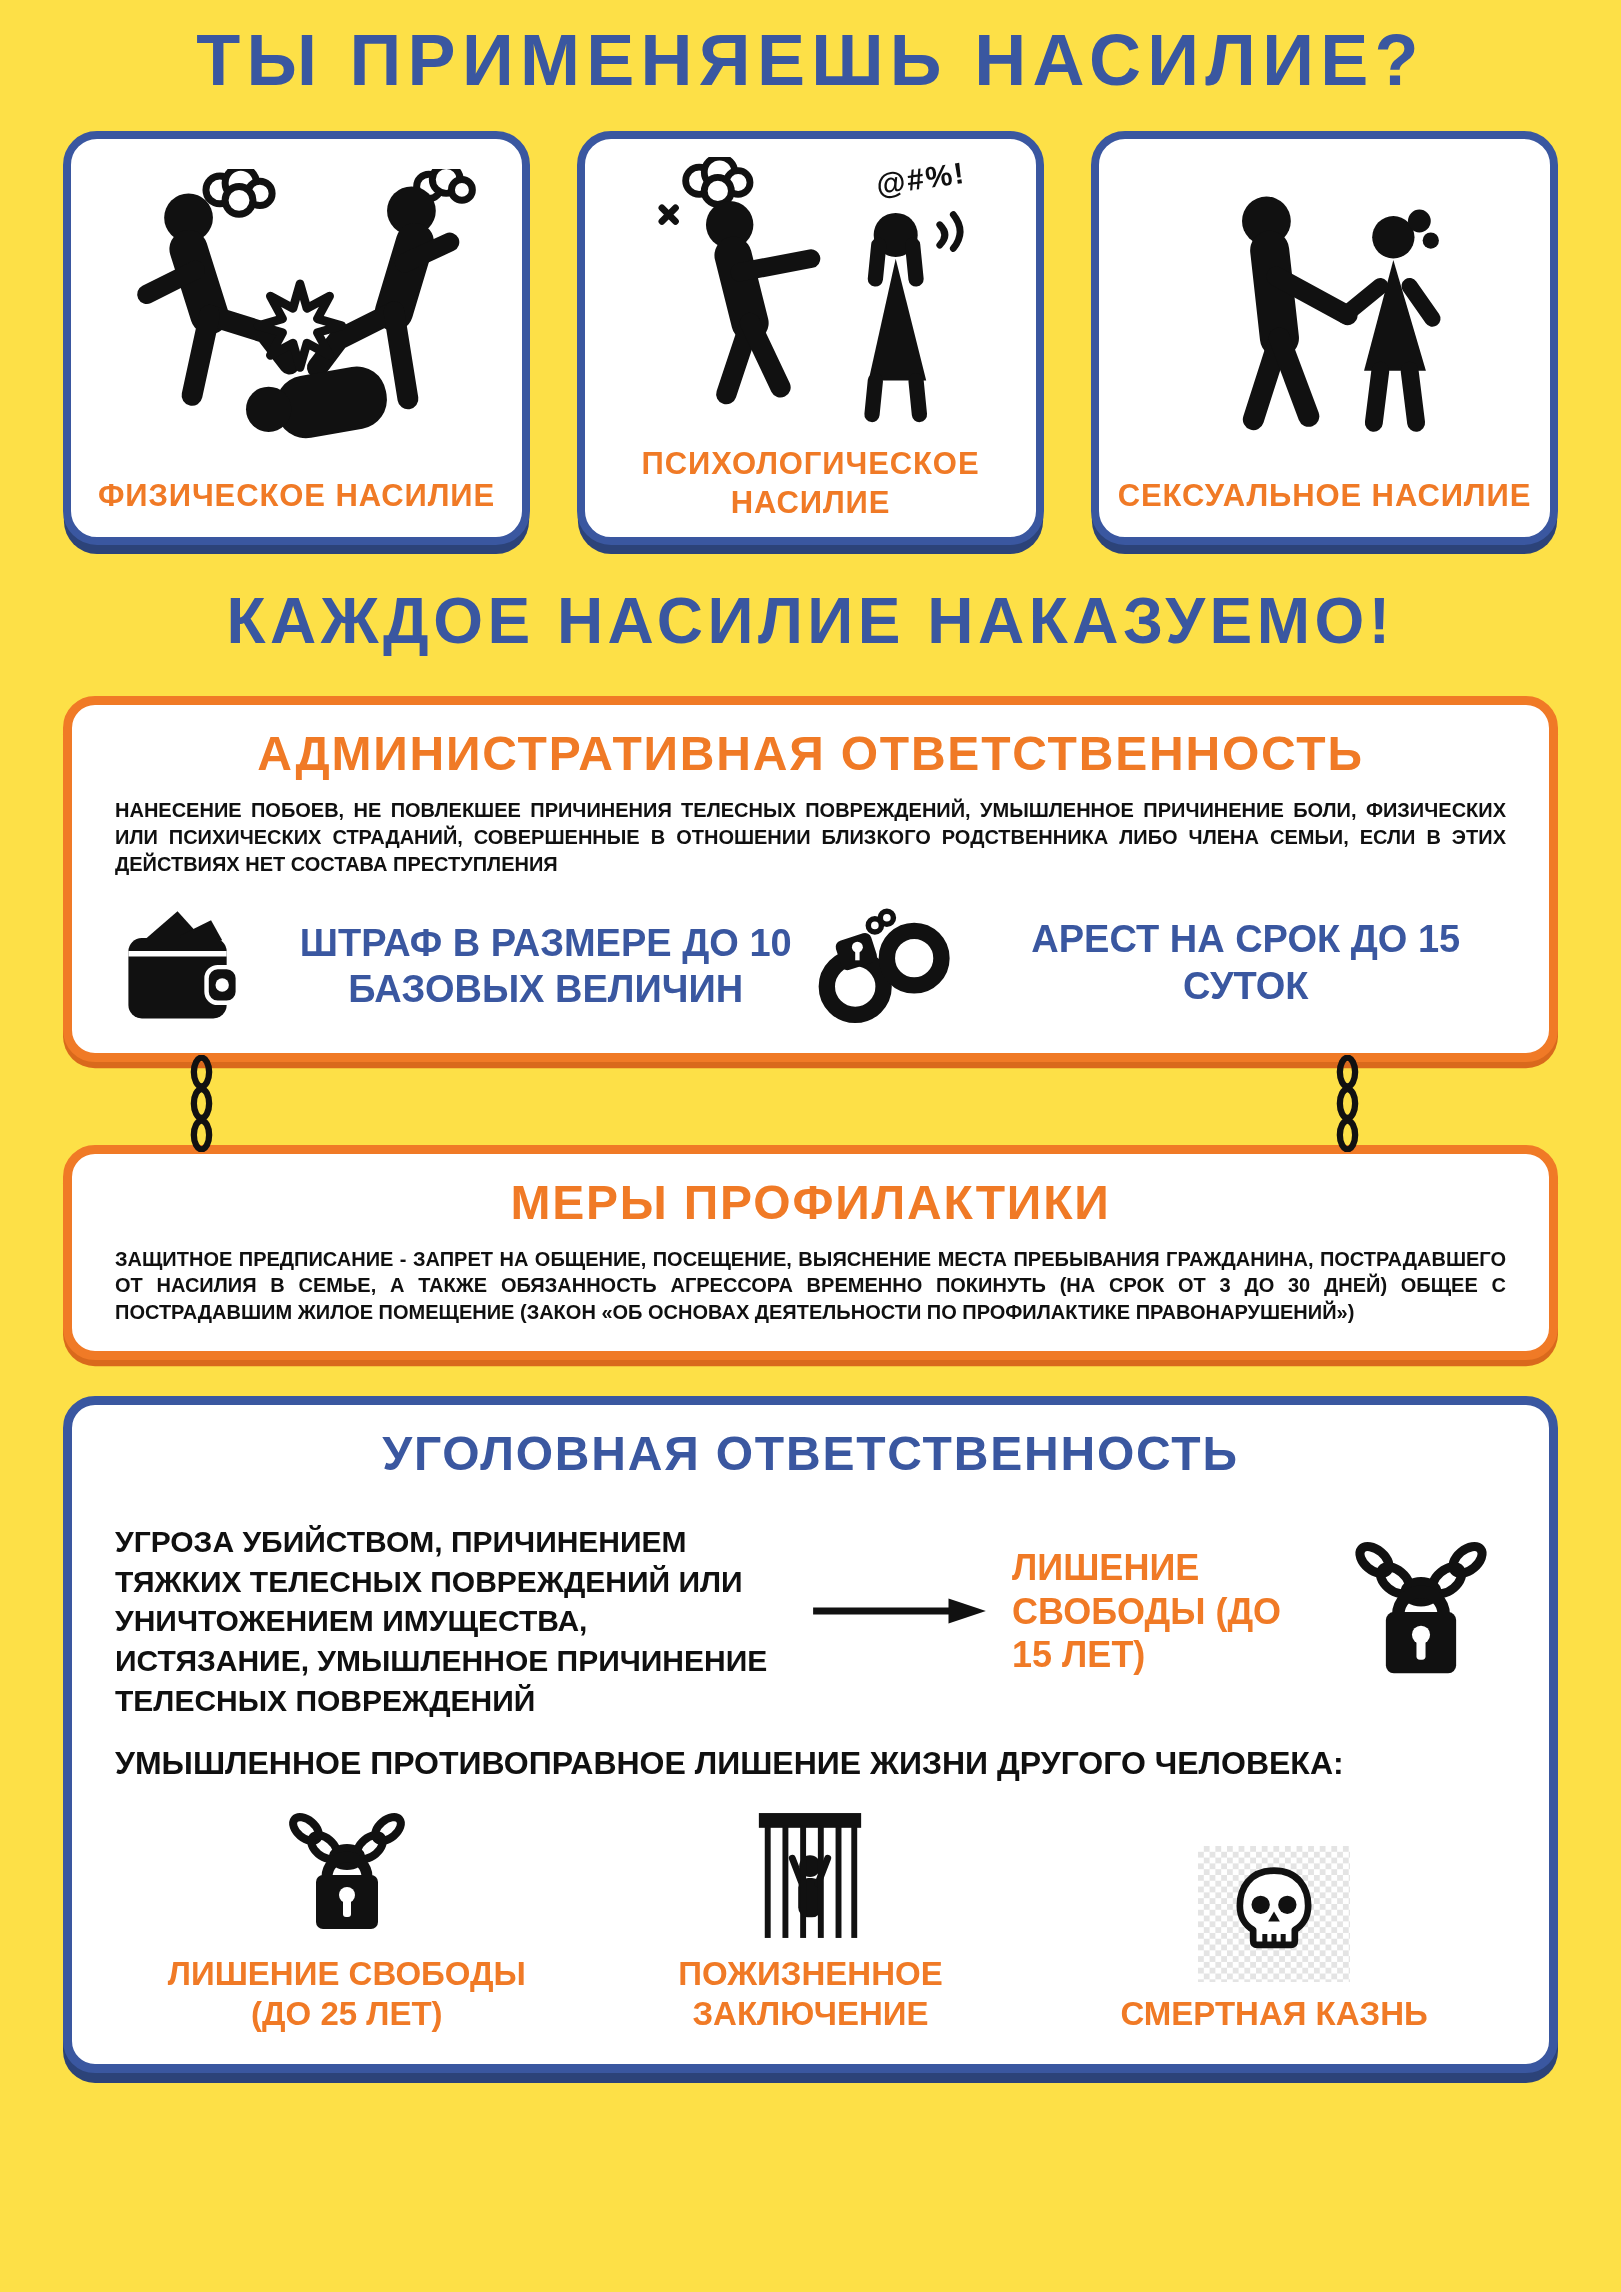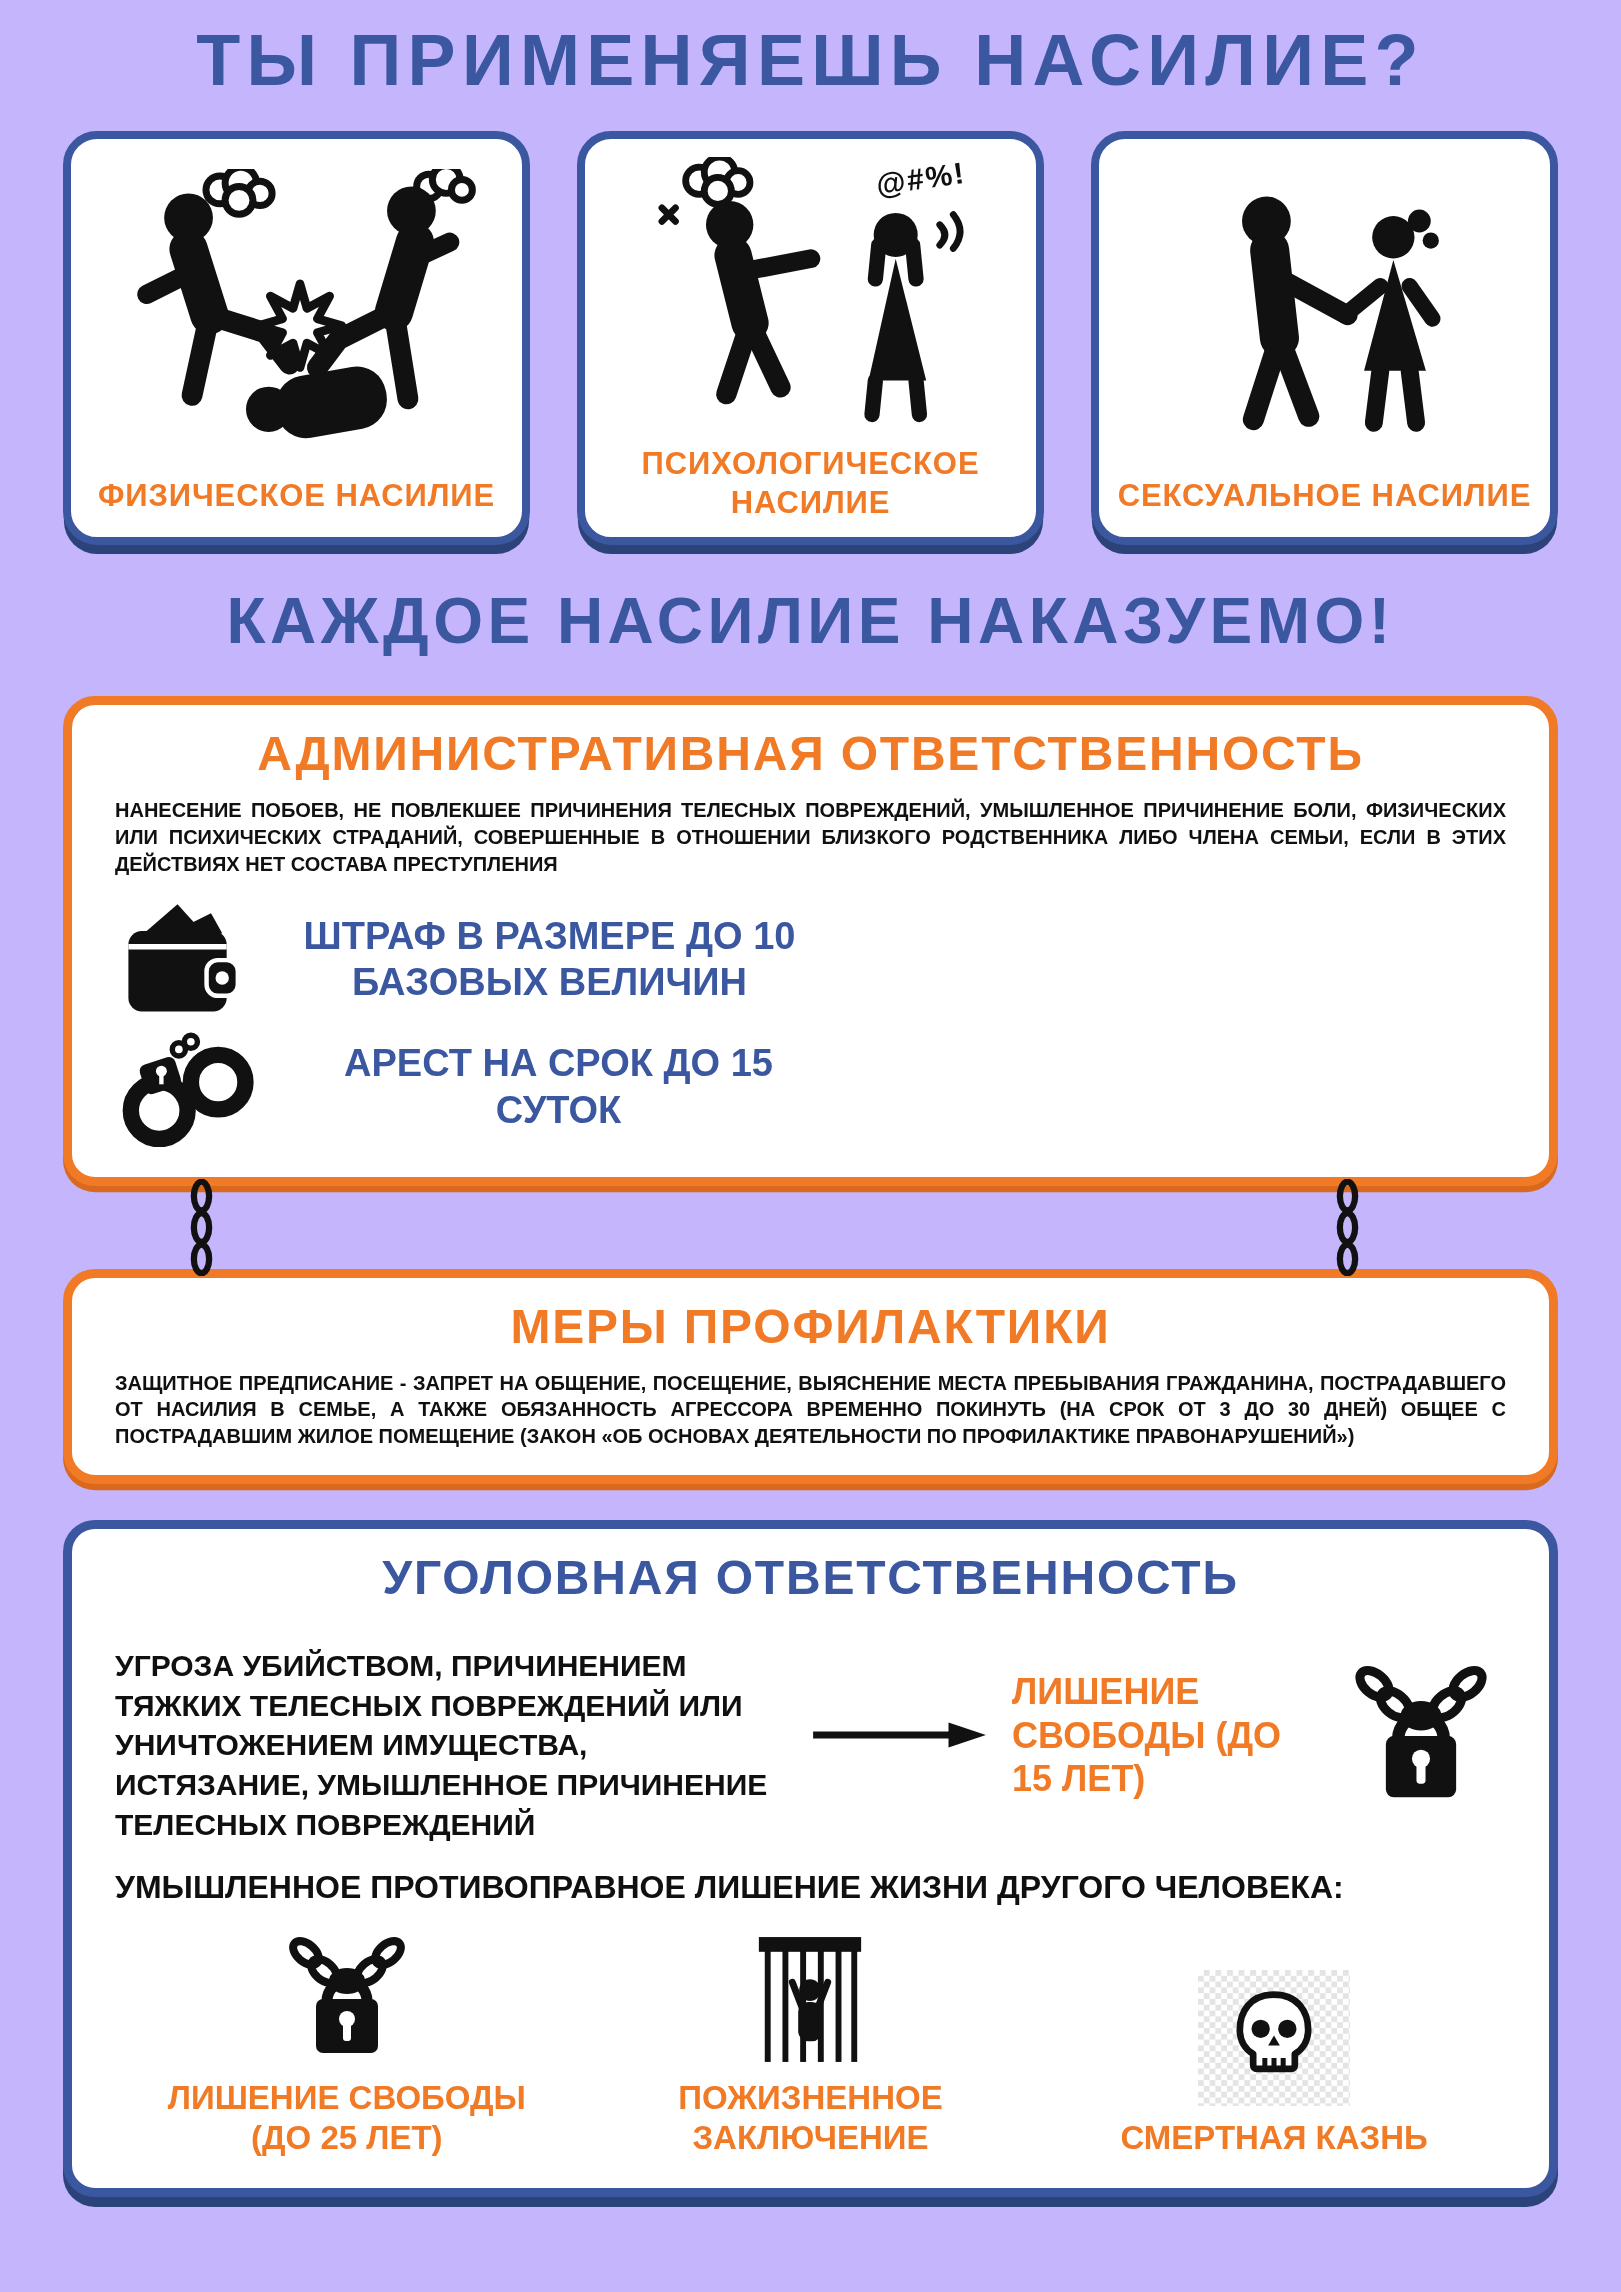--- a/index.html
+++ b/index.html
@@ -1,19 +1,19 @@
 <!DOCTYPE html>
 <html lang="ru" style="font-size:14.3px"><head>
 <meta charset="utf-8">
 <style>
   * { margin:0; padding:0; box-sizing:border-box; }
   html,body { background:#ffffff; }
   .poster{
     position:relative; width:1621px; height:2293px; overflow:hidden;
-    background:#c4b5fd; padding:21.5px 63px 0;
+    background:#fde047; padding:21.5px 63px 0;
     font-family:"Liberation Sans", sans-serif; font-weight:bold;
     color:#101010;
   }
   .title{
     color:#3a57a0; font-size:72px; line-height:1.08; text-align:center;
     letter-spacing:6.3px; font-weight:bold;
   }
   
   .types-row{ display:flex; justify-content:space-between; margin-top:32px; }
   .type-card{
@@ -39,21 +39,21 @@
   .box.orange-border{ border:9px solid #f07a26; box-shadow:0 6.3px 0 #d9691c; margin-top:38px; }
   .box.blue-border{ border:9px solid #3a57a0; box-shadow:0 9.9px 0 #2c4379; margin-top:36px; padding-bottom:30px; }
   .section-header{ font-size:48px; text-align:center; letter-spacing:1.8px; line-height:1.1; }
   .hdr-orange{ color:#f07a26; }
   .hdr-blue{ color:#3a57a0; }
   .body-text{
     margin-top:16px; font-size:20px; line-height:1.34; color:#101010;
     text-align:justify; text-align-last:left; letter-spacing:0;
   }
   
-  .penalties-row{ display:flex; align-items:flex-start; margin-top:19.7px;flex-direction:column; }
+  .penalties-row{ display:flex; align-items:flex-end; margin-top:19.7px; }
   .penalty-item{ flex:1; display:flex; align-items:center; justify-content:center; gap:32px; }
   .penalty-label{ color:#3a57a0; font-size:38px; line-height:1.22; text-align:center; max-width:537px; }
   
   .chains-row{
     position:relative; z-index:2; height:97px; margin:-7.2px 0;
     display:flex; justify-content:space-between; padding:0 197px 0 125px;
   }
   
   .threat-row{ display:flex; align-items:center; gap:23px; margin-top:21.5px; }
   .threat-text{ width:699px; font-size:30px; line-height:1.32;margin-top:20px; }

